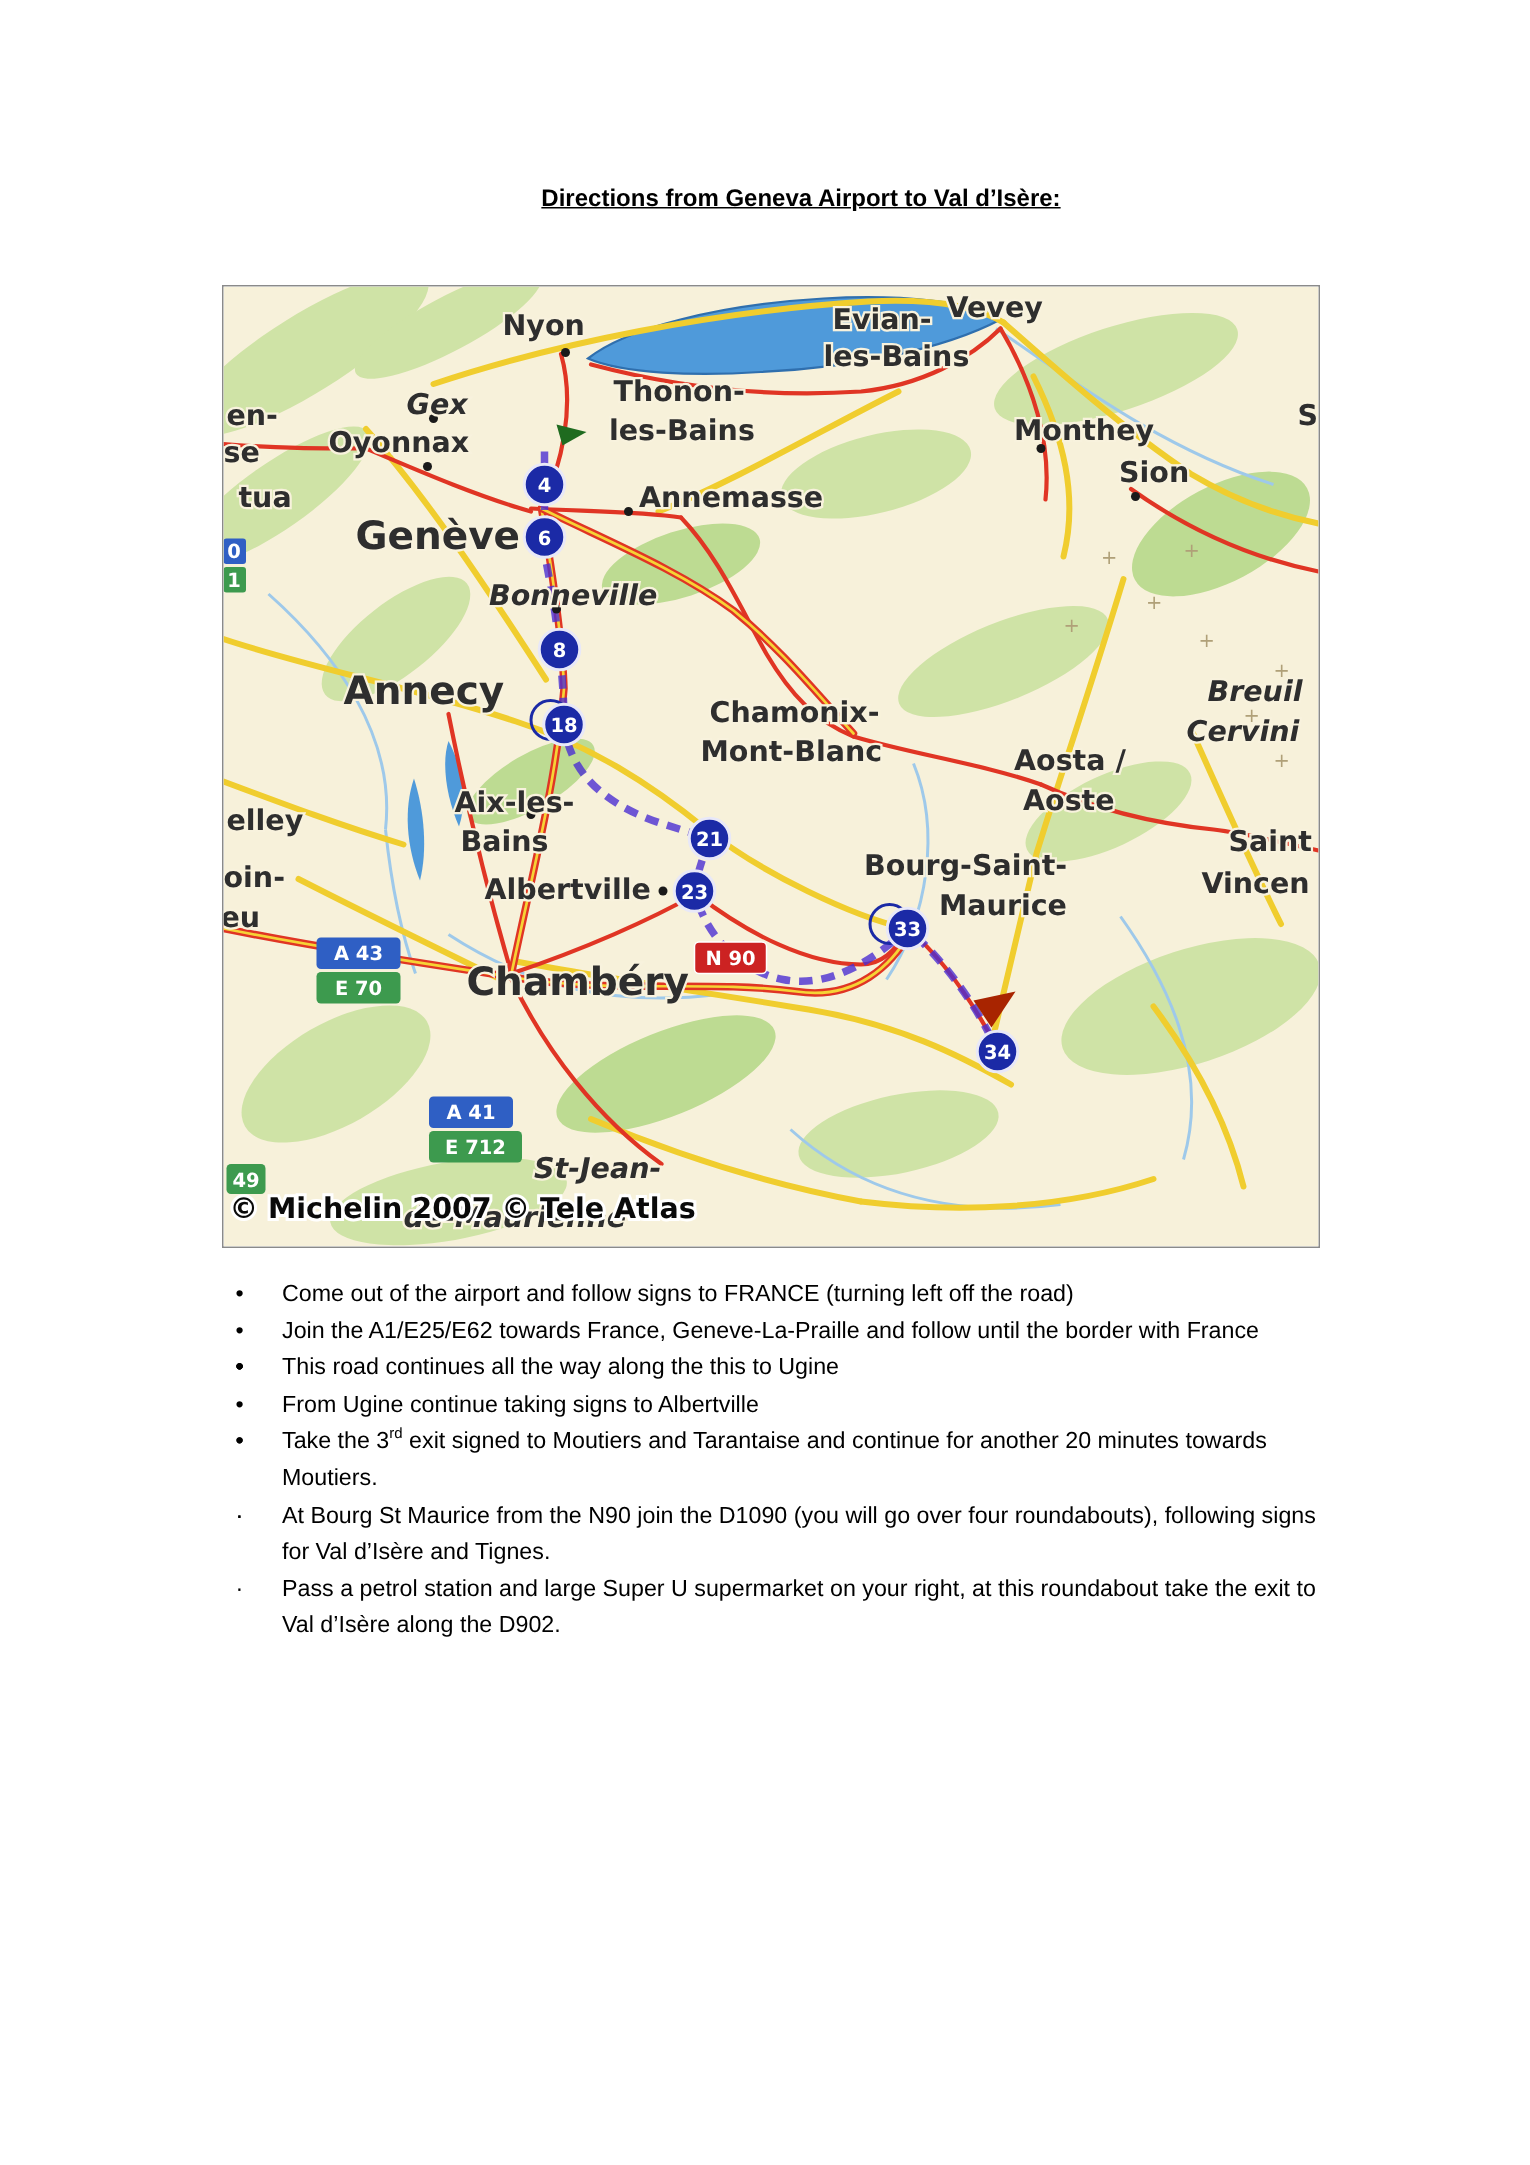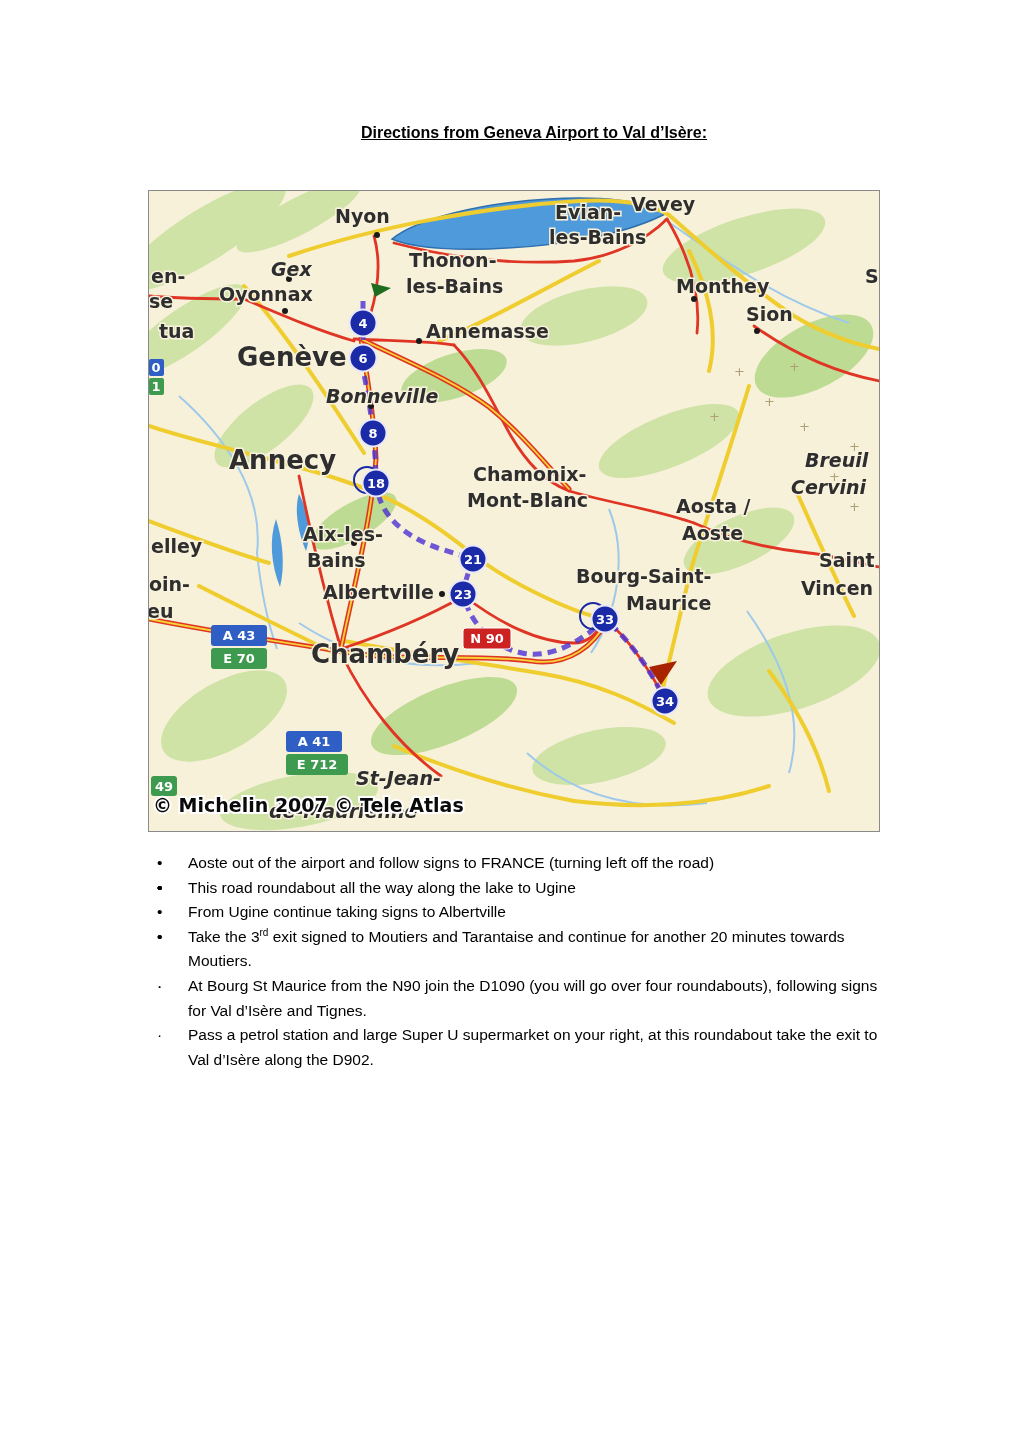--- a/index.html
+++ b/index.html
@@ -234,37 +234,38 @@
         <text class="marker-txt" x="456" y="433">33</text>
         <circle cx="516" cy="510" r="13.5" fill="#1b2aa6" stroke="#e8e8f8" stroke-width="2"></circle>
         <text class="marker-txt" x="516" y="515">34</text>
       </g>
     </svg>
   </div>
 
   <div class="bullets">
     <div class="bullet-item">
       <span class="bullet-marker">•</span>
-      <span>Aoste out of the airport and follow signs to FRANCE (turning left off the road)</span>
-    </div>
-    <div class="bullet-item">
-      <span class="bullet-marker">•</span>
-    </div>
-    <div class="bullet-item">
-      <span class="bullet-marker">•</span>
-    </div>
-    <div class="bullet-item">
-      <span class="bullet-marker">•</span>
-    </div>
-    <div class="bullet-item">
-      <span class="bullet-marker">•</span>
-    </div>
-    <div class="bullet-item">
-      <span class="bullet-marker">•</span>
-      <span>This road roundabout all the way along the lake to Ugine</span>
+      <span>Come out of the airport and follow signs to FRANCE (turning left off the road)</span>
+    </div>
+    <div class="bullet-item">
+      <span class="bullet-marker">•</span>
+      <span>Join the A1/E25/E62 towards France, Geneve-La-Praille and follow until the border with France</span>
+    </div>
+    <div class="bullet-item">
+      <span class="bullet-marker">•</span>
+    </div>
+    <div class="bullet-item">
+      <span class="bullet-marker">•</span>
+    </div>
+    <div class="bullet-item">
+      <span class="bullet-marker">•</span>
+    </div>
+    <div class="bullet-item">
+      <span class="bullet-marker">•</span>
+      <span>This road continues all the way along the this to Ugine</span>
     </div>
     <div class="bullet-item">
       <span class="bullet-marker">•</span>
       <span>From Ugine continue taking signs to Albertville</span>
     </div>
     <div class="bullet-item">
       <span class="bullet-marker">•</span>
     </div>
     <div class="bullet-item">
       <span class="bullet-marker">•</span>

